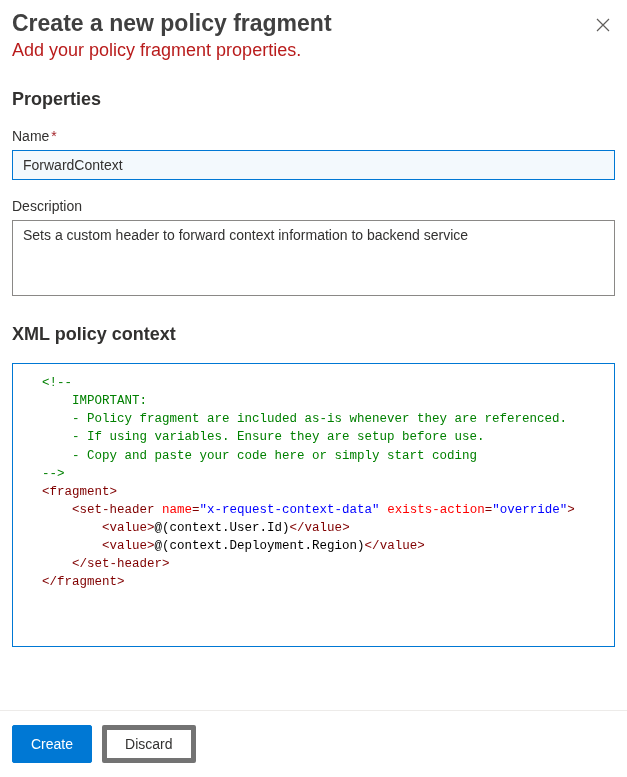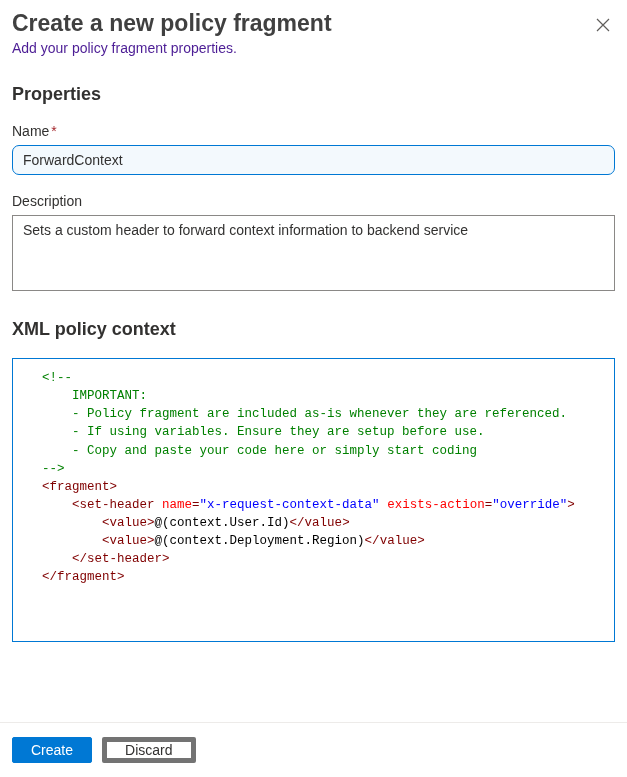--- a/index.html
+++ b/index.html
@@ -39,22 +39,22 @@
       background: none;
       border: none;
       color: #605e5c;
       margin-top: 4px;
     }
     .close-btn svg {
       width: 14px;
       height: 14px;
     }
     .panel-subtitle {
-      font-size: 14px;
-      color: #4c1d95;
+      font-size: 18px;
+      color: #b91c1c;
       margin-bottom: 28px;
     }
     .section-heading {
       font-size: 18px;
       font-weight: 700;
       color: #323130;
       margin-bottom: 18px;
     }
     .form-field {
       margin-bottom: 18px;
@@ -75,21 +75,20 @@
       padding: 6px 10px;
       font-size: 14px;
       color: #323130;
       font-family: inherit;
       outline: none;
       background: #fff;
     }
     .text-input.active {
       border-color: #0078d4;
       background: #f3f9fd;
-      border-radius: 7px;
     }
     .textarea-input {
       width: 100%;
       border: 1px solid #8a8886;
       padding: 6px 10px;
       font-size: 14px;
       color: #323130;
       font-family: inherit;
       outline: none;
       resize: none;
@@ -124,21 +123,21 @@
       position: absolute;
       bottom: 0;
       left: 0;
       right: 0;
       border-top: 1px solid #edebe9;
       padding: 14px 12px;
       display: flex;
       gap: 10px;
     }
     .btn {
-      padding: 0 18px;
+      padding: 6px 18px;
       font-size: 14px;
       border-radius: 2px;
       cursor: pointer;
       font-family: inherit;
       min-width: 80px;
     }
     .btn-primary {
       background: #0078d4;
       color: #fff;
       border: 1px solid #0078d4;

